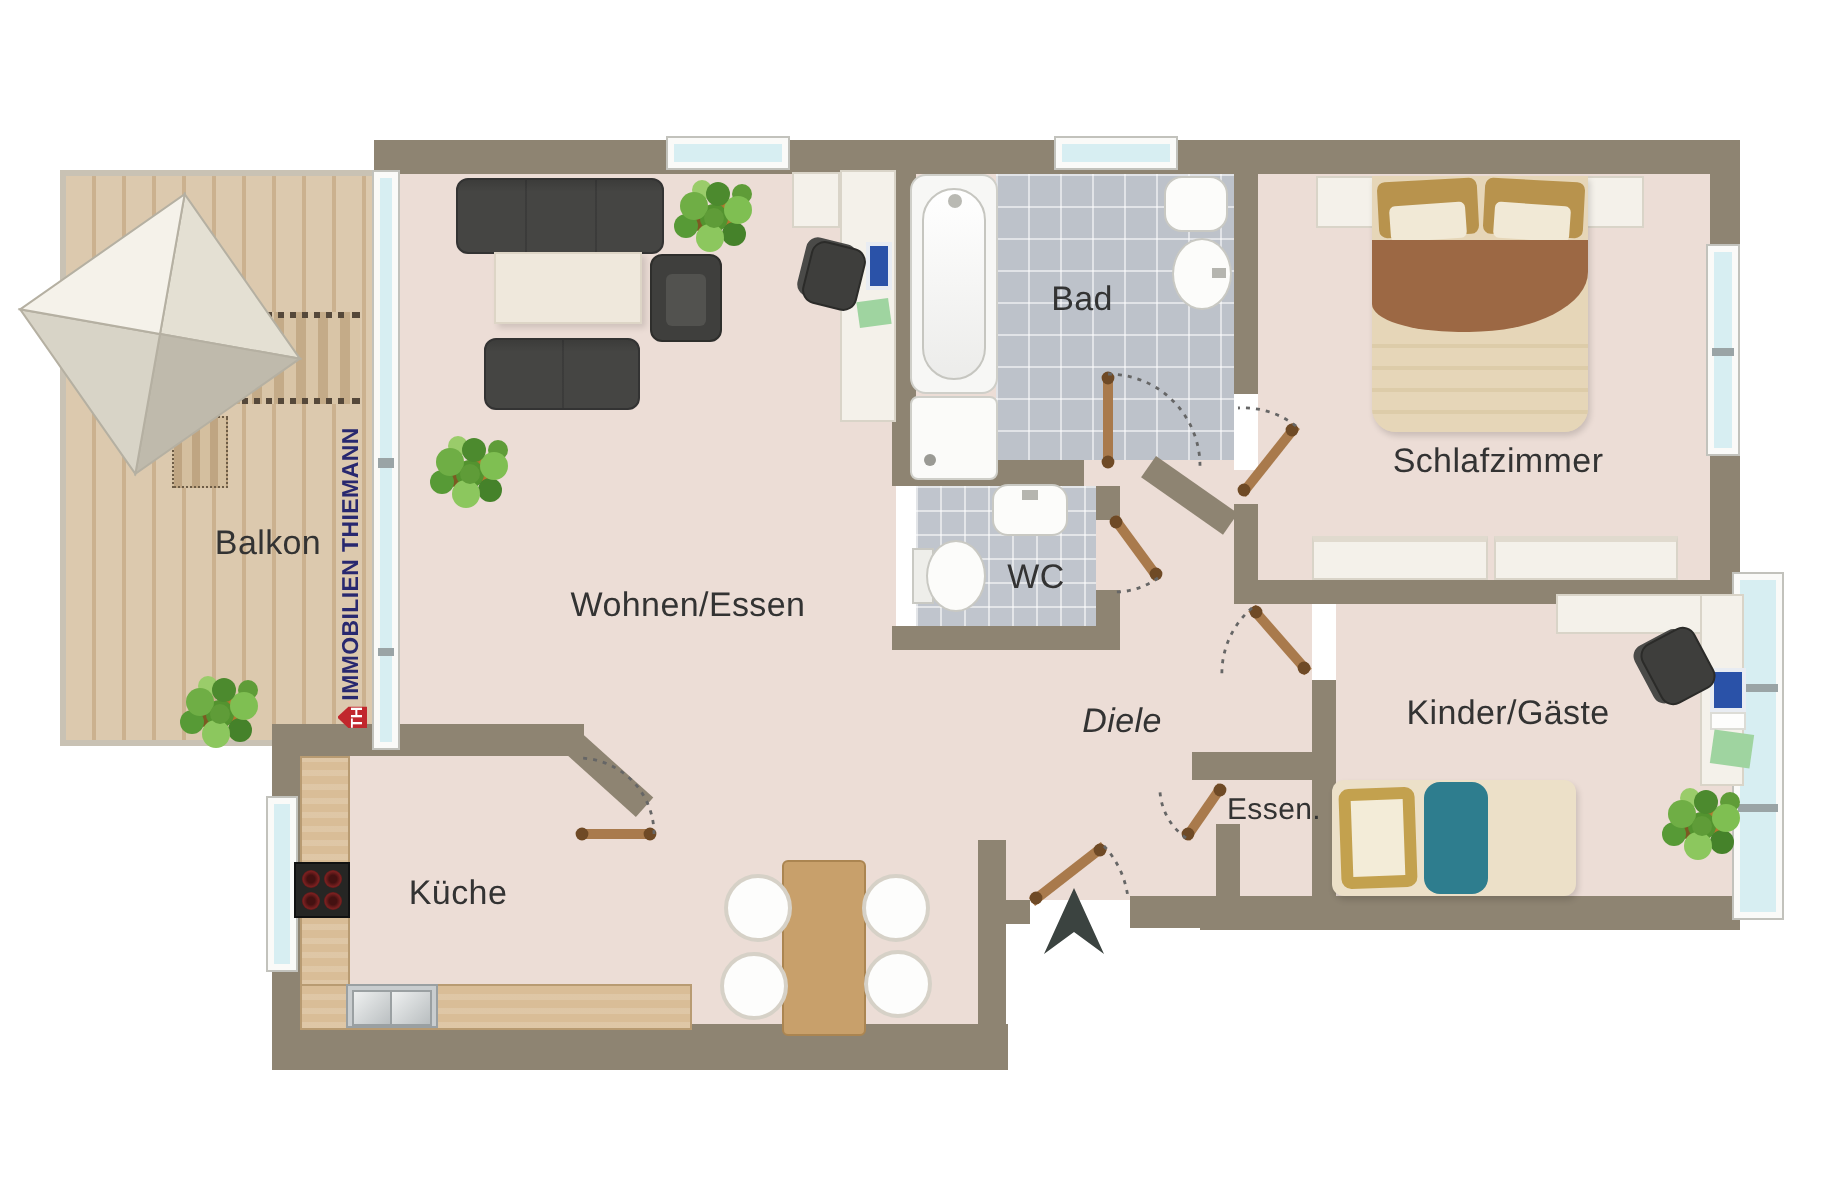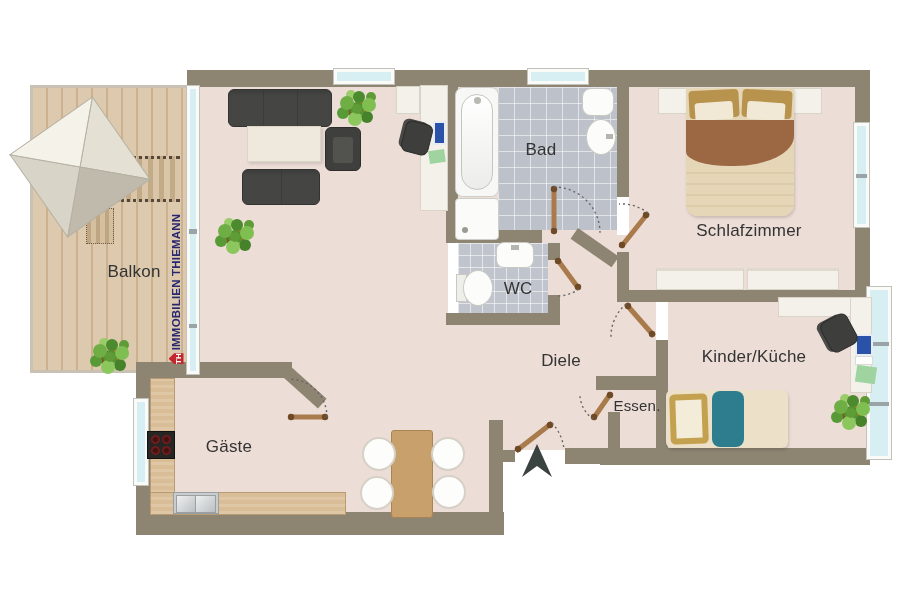--- a/index.html
+++ b/index.html
@@ -242,26 +242,27 @@
   <svg class="overlay" width="150" height="150" viewBox="0 0 150 150" style="left:5px;top:92px;z-index:9;transform:rotate(10deg);">
     <polygon points="75,4 146,75 75,75" fill="#e4e0d3" stroke="#b5b0a2" stroke-width="1"></polygon>
     <polygon points="146,75 75,146 75,75" fill="#bfbaac" stroke="#b5b0a2" stroke-width="1"></polygon>
     <polygon points="75,146 4,75 75,75" fill="#d8d4c7" stroke="#b5b0a2" stroke-width="1"></polygon>
     <polygon points="4,75 75,4 75,75" fill="#f5f2ea" stroke="#b5b0a2" stroke-width="1"></polygon>
   </svg>
 
   <div class="plant" style="left:105px;top:352px;"></div>
 
   <div class="label" style="left:134px;top:272px;">Balkon</div>
-  <div class="label" style="left:229px;top:447px;">Gäste</div>
+  <div class="label" style="left:344px;top:303px;">Wohnen/Essen</div>
+  <div class="label" style="left:229px;top:447px;">Küche</div>
   <div class="label" style="left:541px;top:150px;">Bad</div>
   <div class="label" style="left:518px;top:289px;">WC</div>
-  <div class="label" style="left:561px;top:361px;">Diele</div>
+  <div class="label" style="left:561px;top:361px;font-style:italic;">Diele</div>
   <div class="label" style="left:749px;top:231px;">Schlafzimmer</div>
-  <div class="label" style="left:754px;top:357px;">Kinder/Küche</div>
+  <div class="label" style="left:754px;top:357px;">Kinder/Gäste</div>
   <div class="label sm" style="left:637px;top:405px;">Essen.</div>
 
   <div class="watermark">
     <span class="logo-house">TH</span>
     <span class="brand">IMMOBILIEN THIEMANN</span>
   </div>
 
 </div>
 
 </body></html>

